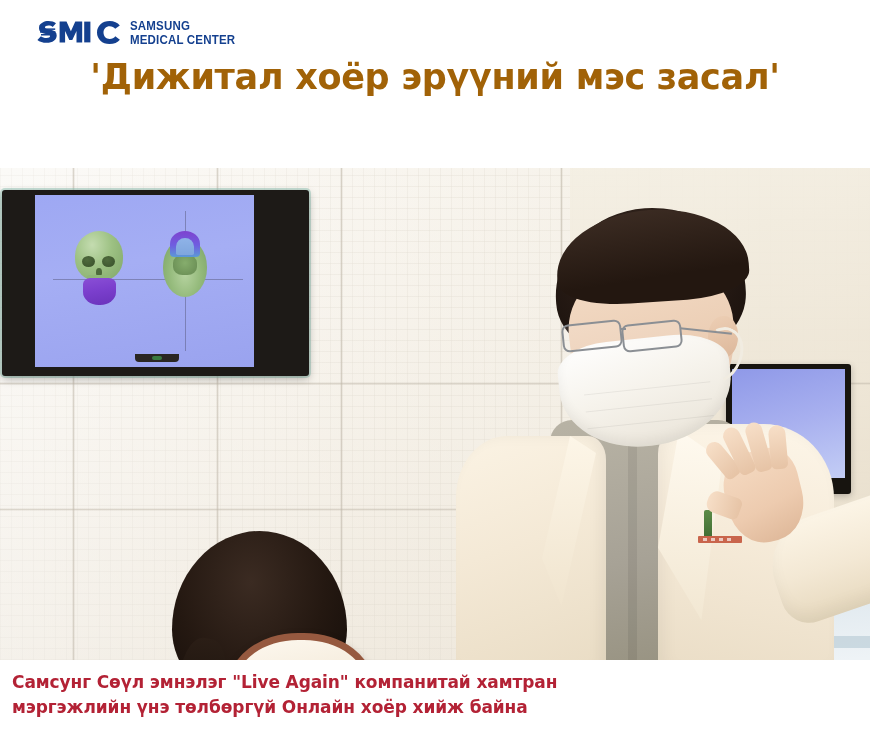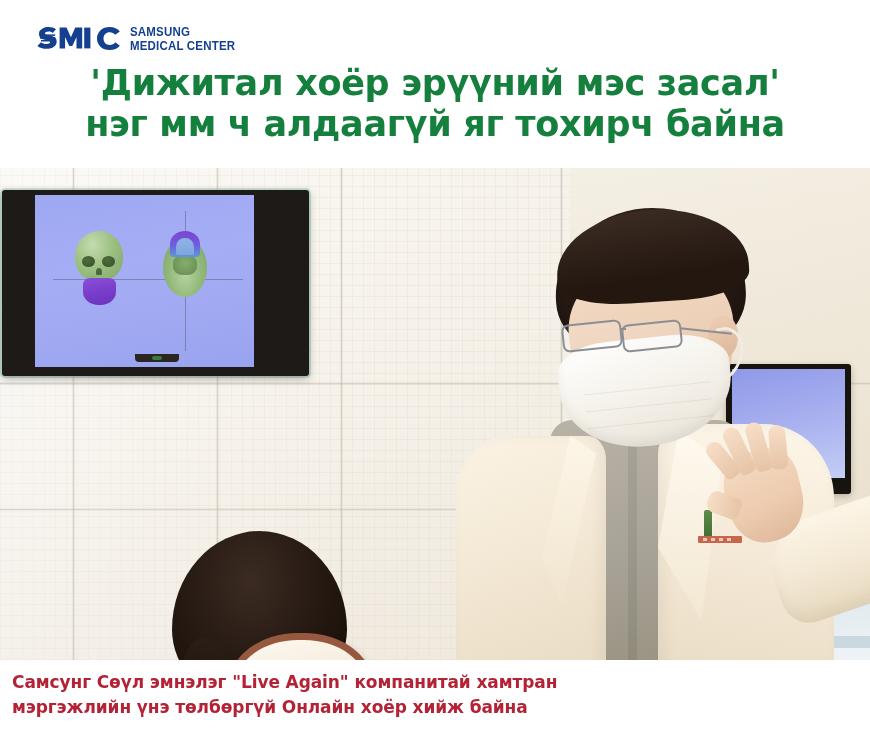--- a/index.html
+++ b/index.html
@@ -5,40 +5,40 @@
   * { box-sizing: border-box; margin: 0; padding: 0; }
   html, body {
     width: 870px; height: 729px;
     background: #ffffff;
     font-family: "Liberation Sans", "DejaVu Sans", sans-serif;
     overflow: hidden;
   }
   .page { position: relative; width: 870px; height: 729px; background: #fff; }
 
   
-  .header { position: absolute; left: 0; top: 0; width: 870px; height: 168px; background: #ffffff; margin-top: 6px; }
+  .header { position: absolute; left: 0; top: 0; width: 870px; height: 168px; background: #ffffff; }
 
   .brand { position: absolute; left: 37px; top: 18px; display: flex; align-items: center; gap: 9px; }
   .smc-mark { position: relative; width: 84px; height: 30px; }
   .smc-mark svg { display: block; }
   .brand-words { display: flex; flex-direction: column; line-height: 1.0; }
   .brand-words span {
     font-family: "Liberation Sans", sans-serif;
     font-size: 12.5px; font-weight: 700; color: #14408f;
     letter-spacing: .2px; transform: scaleX(.92); transform-origin: left center;
   }
   .brand-words span.l2 { margin-top: 2px; }
 
   .headline { position: absolute; left: 0; top: 57px; width: 870px; text-align: center; }
   .headline .line {
     font-family: "DejaVu Sans", "Liberation Sans", sans-serif;
     font-weight: 700;
     font-size: 35px;
     line-height: 41px;
-    color: #15803d;
+    color: #a16207;
     letter-spacing: -0.3px;
     white-space: nowrap;
   }
 
   
   .photo {
     position: absolute; left: 0; top: 168px; width: 870px; height: 492px;
     overflow: hidden;
     background: #efe9e0;
   }
@@ -313,21 +313,20 @@
         </svg>
       </div>
       <div class="brand-words">
         <span class="l1">SAMSUNG</span>
         <span class="l2">MEDICAL CENTER</span>
       </div>
     </div>
 
     <div class="headline">
       <div class="line">'Дижитал хоёр эрүүний мэс засал'</div>
-      <div class="line">нэг мм ч алдаагүй яг тохирч байна</div>
     </div>
   </div>
 
   <div class="photo">
 
     <div class="wall"></div>
     <div class="wall-right"></div>
     <div class="wall-seam-v" style="left:72px"></div>
     <div class="wall-seam-v" style="left:216px"></div>
     <div class="wall-seam-v" style="left:340px"></div>

